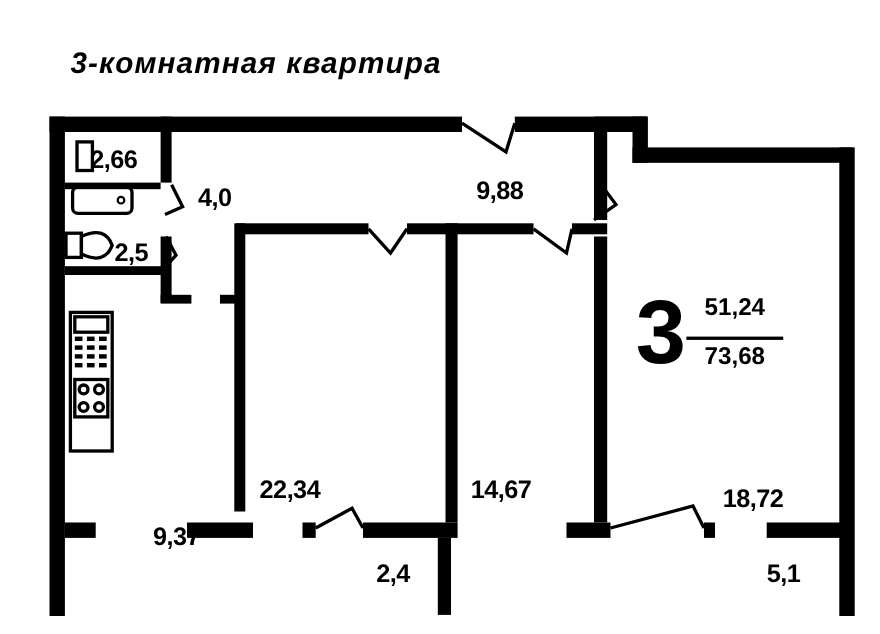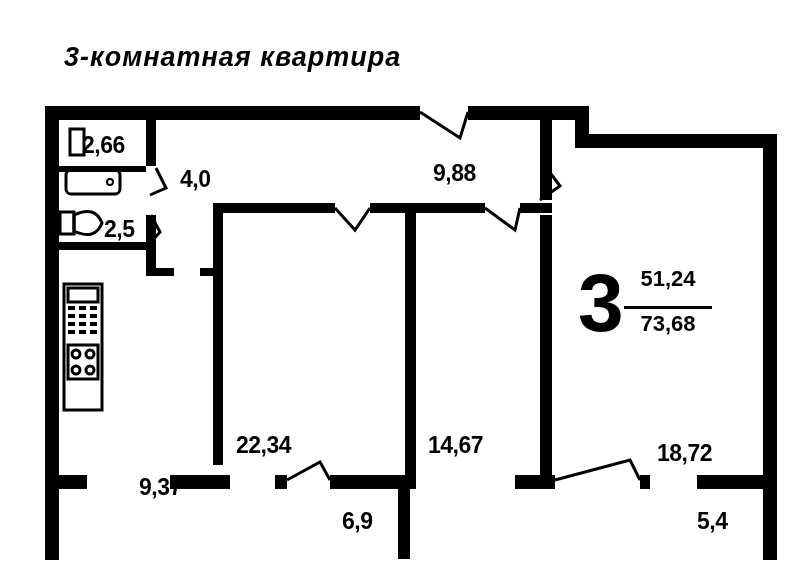--- a/index.html
+++ b/index.html
@@ -113,20 +113,20 @@
 </svg>
 
 <div class="lbl" style="left:82px;top:134px;">2,66</div>
 <div class="lbl" style="left:104px;top:218px;">2,5</div>
 <div class="lbl" style="left:180px;top:168px;">4,0</div>
 <div class="lbl" style="left:433px;top:162px;">9,88</div>
 <div class="lbl" style="left:139px;top:434px;margin-top:42px;">9,37</div>
 <div class="lbl" style="left:236px;top:434px;">22,34</div>
 <div class="lbl" style="left:428px;top:434px;">14,67</div>
 <div class="lbl" style="left:657px;top:442px;">18,72</div>
-<div class="lbl" style="left:342px;top:510px;">6,9</div>
-<div class="lbl" style="left:697px;top:510px;">5,4</div>
+<div class="lbl" style="left:342px;top:510px;">2,4</div>
+<div class="lbl" style="left:697px;top:510px;">5,1</div>
 
 <div class="big3">3</div>
 <div class="frac">
   <span class="num">51,24</span>
   <span class="den">73,68</span>
 </div>
 
 </body></html>

